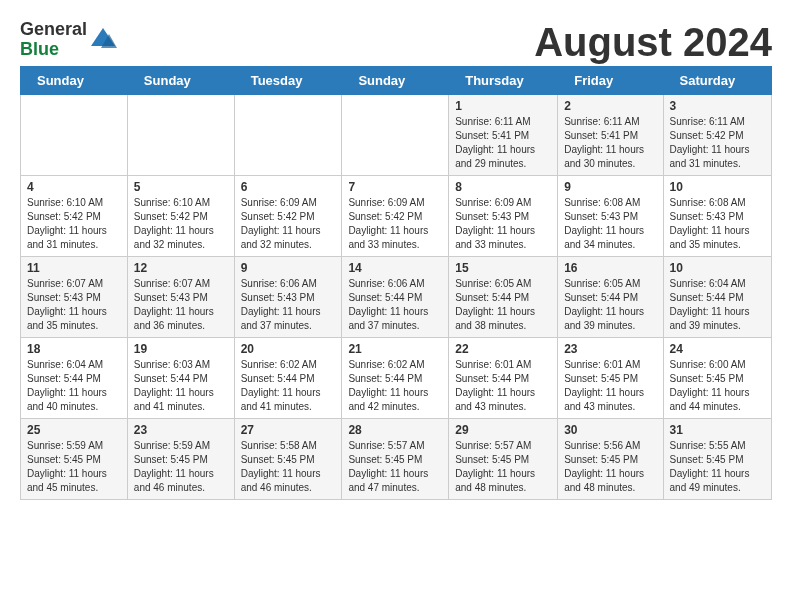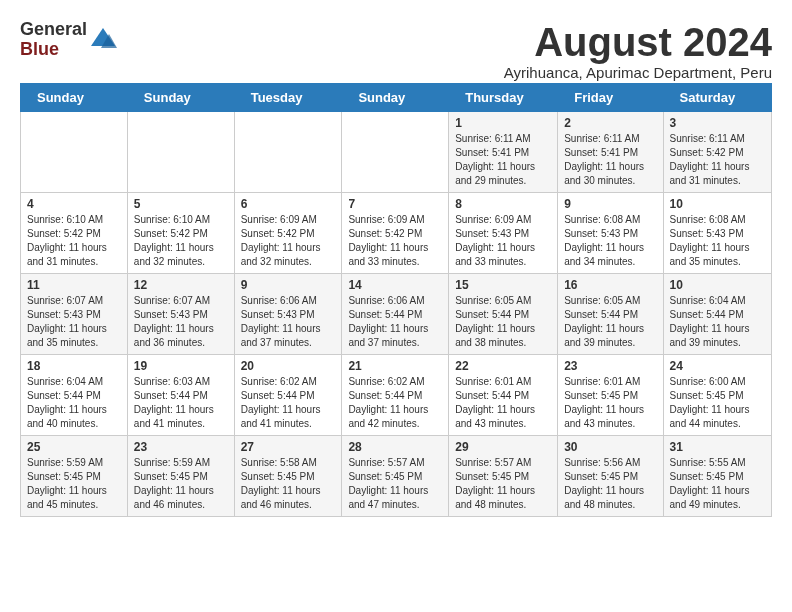--- a/index.html
+++ b/index.html
@@ -26,35 +26,36 @@
       line-height: 1.1;
     }
     .logo-general {
       font-size: 18px;
       font-weight: bold;
       color: #333;
     }
     .logo-blue {
       font-size: 18px;
       font-weight: bold;
-      color: #7f1d1d;
+      color: #15803d;
     }
     .logo-icon {
       width: 28px;
       height: 28px;
       margin-left: 2px;
     }
     .title-section {
       text-align: right;
     }
     .month-title {
       font-size: 40px;
       font-weight: bold;
       color: #333;
       line-height: 1.1;
+      text-align: center;
     }
     .subtitle {
       font-size: 15px;
       color: #333;
     }
     .calendar-table {
       width: 100%;
       border-collapse: collapse;
       border: 1px solid #ccc;
     }
@@ -107,21 +108,20 @@
       <span class="logo-general">General</span>
       <span class="logo-blue">Blue</span>
     </div>
     <svg class="logo-icon" viewBox="0 0 28 28">
       <polygon points="14,2 26,20 2,20" fill="#2b7bba"></polygon>
       <polygon points="20,8 28,22 12,22" fill="#1a5f9a" opacity="0.7"></polygon>
     </svg>
   </div>
   <div class="title-section">
     <div class="month-title">August 2024</div>
-    <div class="subtitle">Ayrihuanca, Apurimac Department, Peru</div>
   </div>
 </div>
 
 <table class="calendar-table">
   <thead>
     <tr>
     <th>Sunday</th>
         <th>Sunday</th>
         <th>Tuesday</th>
         <th>Sunday</th>

